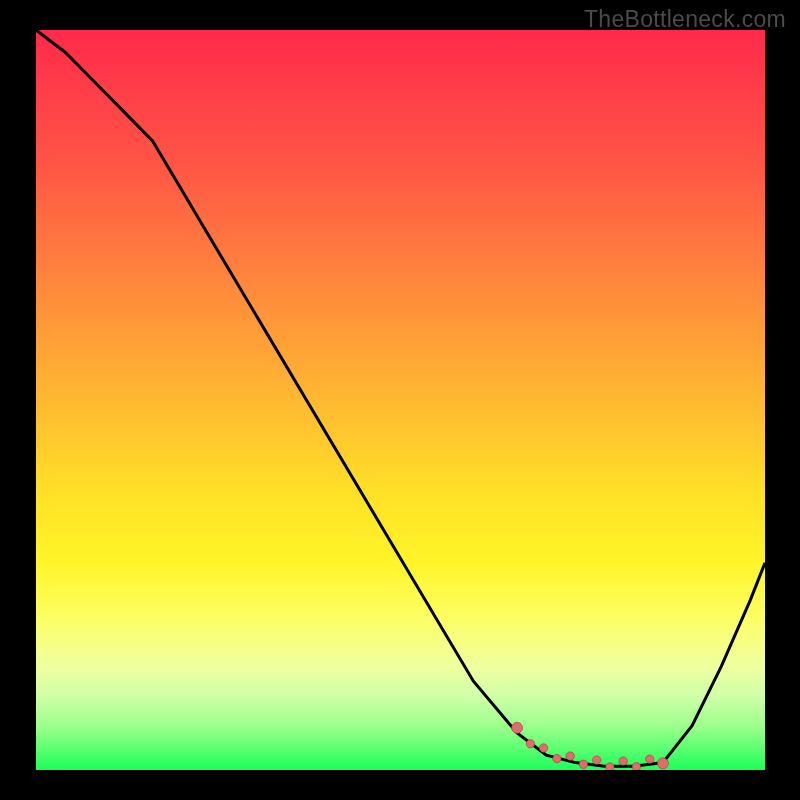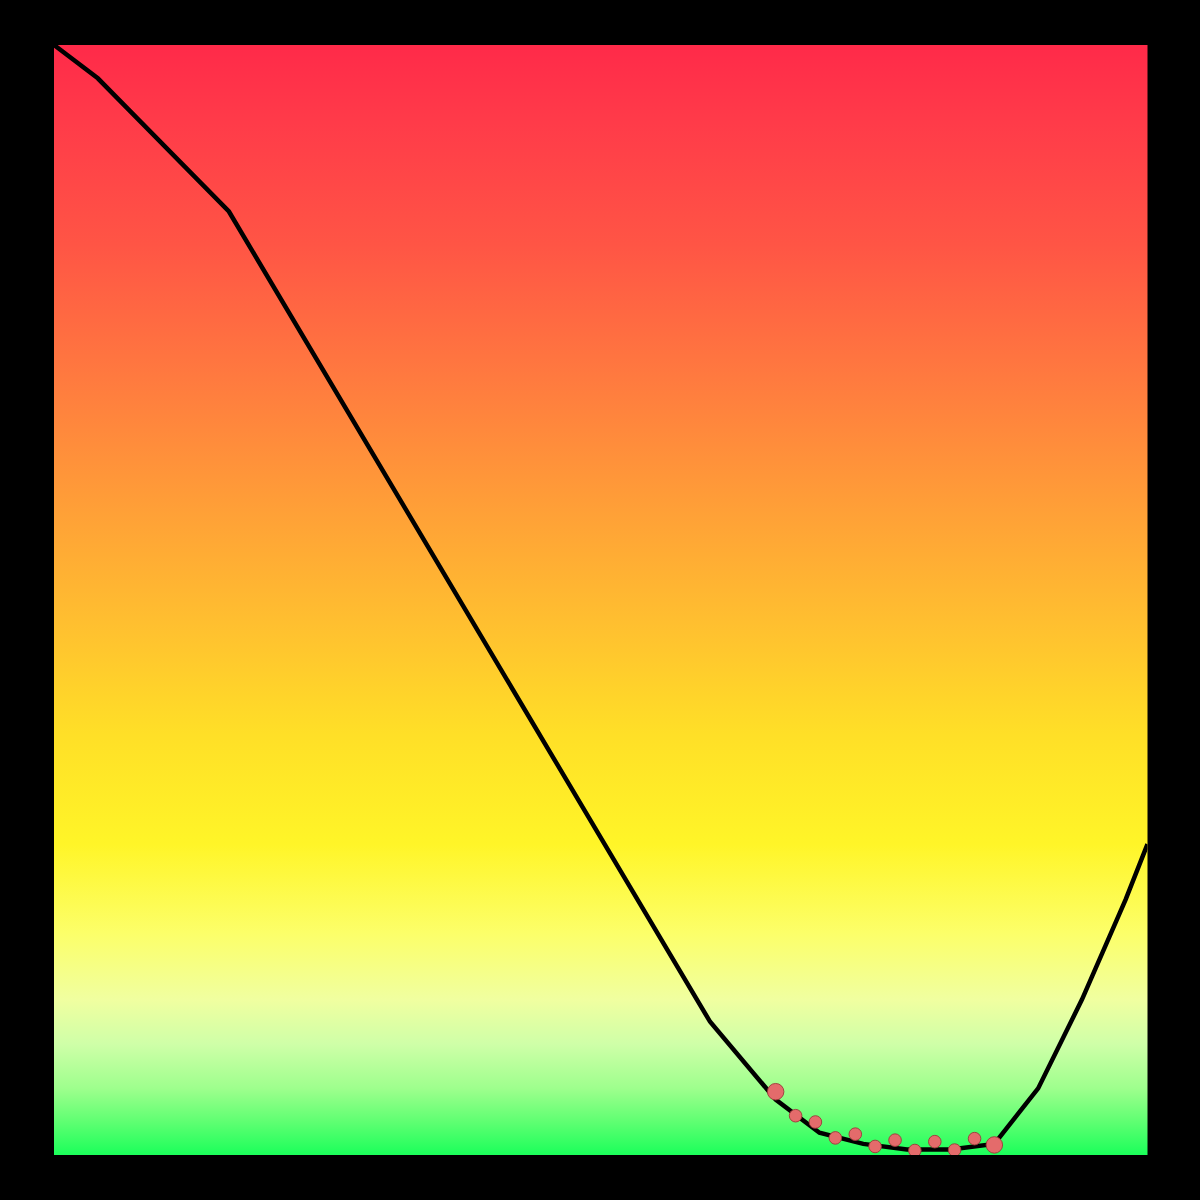--- a/index.html
+++ b/index.html
@@ -62,20 +62,21 @@
     inset: 0;
     width: 100%;
     height: 100%;
   }
 </style>
 </head>
 <body>
 
 <div class="frame">
 
+  <div class="watermark">TheBottleneck.com</div>
 
   <div class="plot">
     <div class="gradient"></div>
 
     <svg class="overlay" viewBox="0 0 729 740" preserveAspectRatio="none">
       <g>
         <path id="curve-path" fill="none" stroke="#000000" stroke-width="3" d="M0.0 0.0 L29.2 22.2 L58.3 51.8 L87.5 81.4 L116.6 111.0 L437.4 651.2 L481.1 703.0 L510.3 725.2 L539.5 732.6 L568.6 736.3 L597.8 736.3 L626.9 732.6 L656.1 695.6 L685.3 636.4 L714.4 569.8 L729.0 532.8"></path>
       </g>
       <g id="marker-group">
           <circle cx="481.1" cy="697.8" r="5.5" fill="#e46b6b" stroke="#9c3a3a" stroke-width="0.6"></circle>

